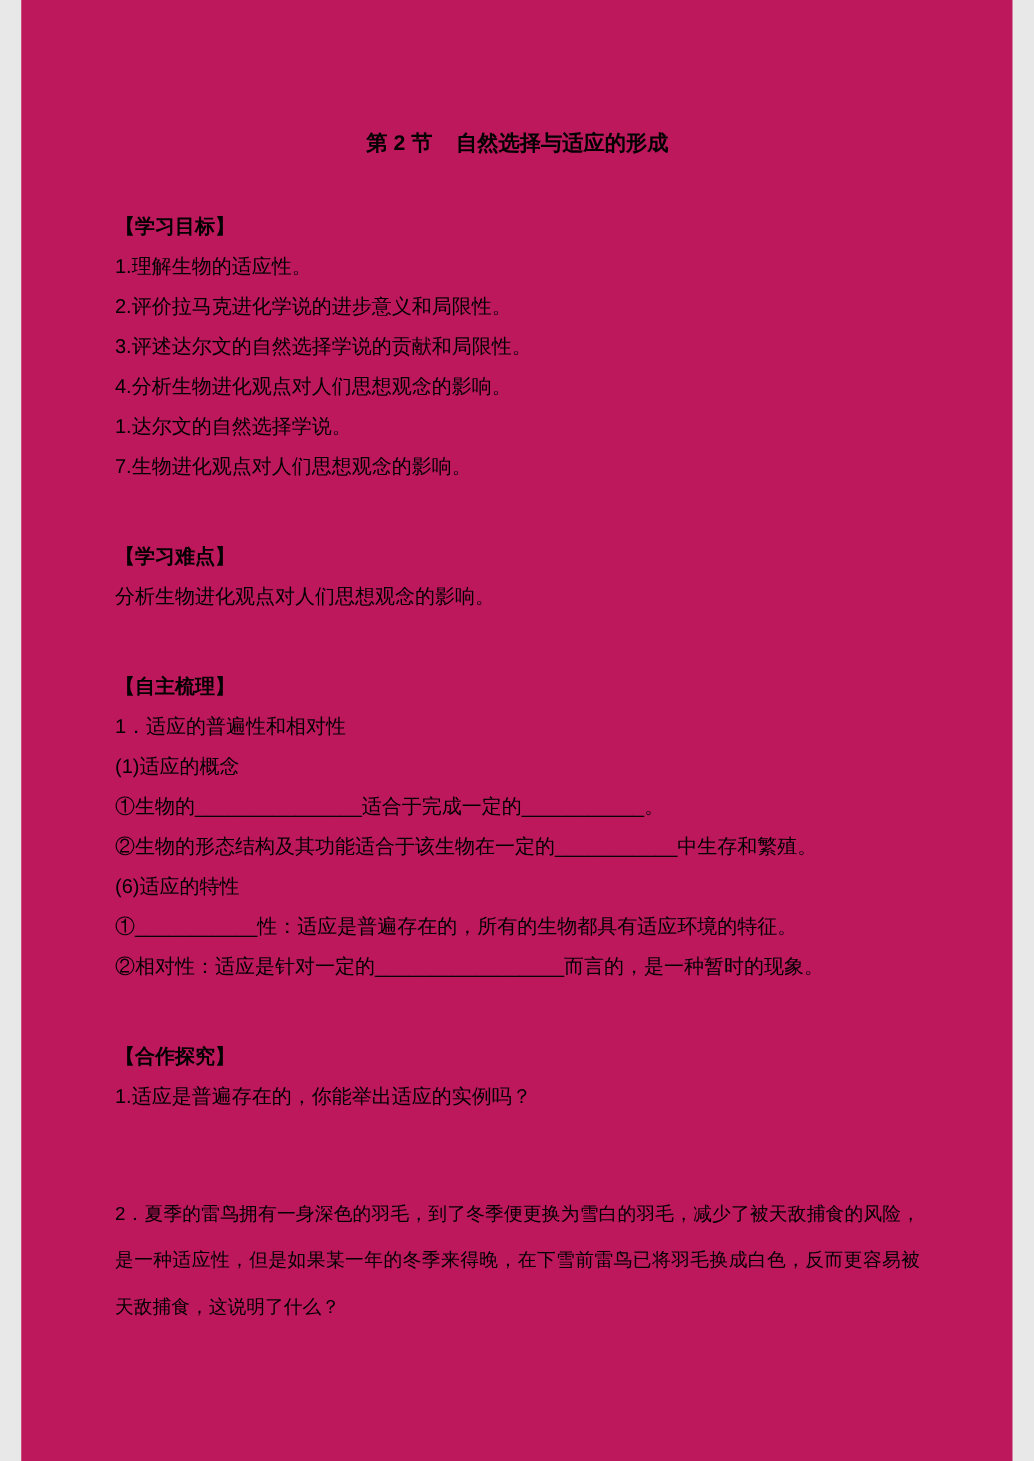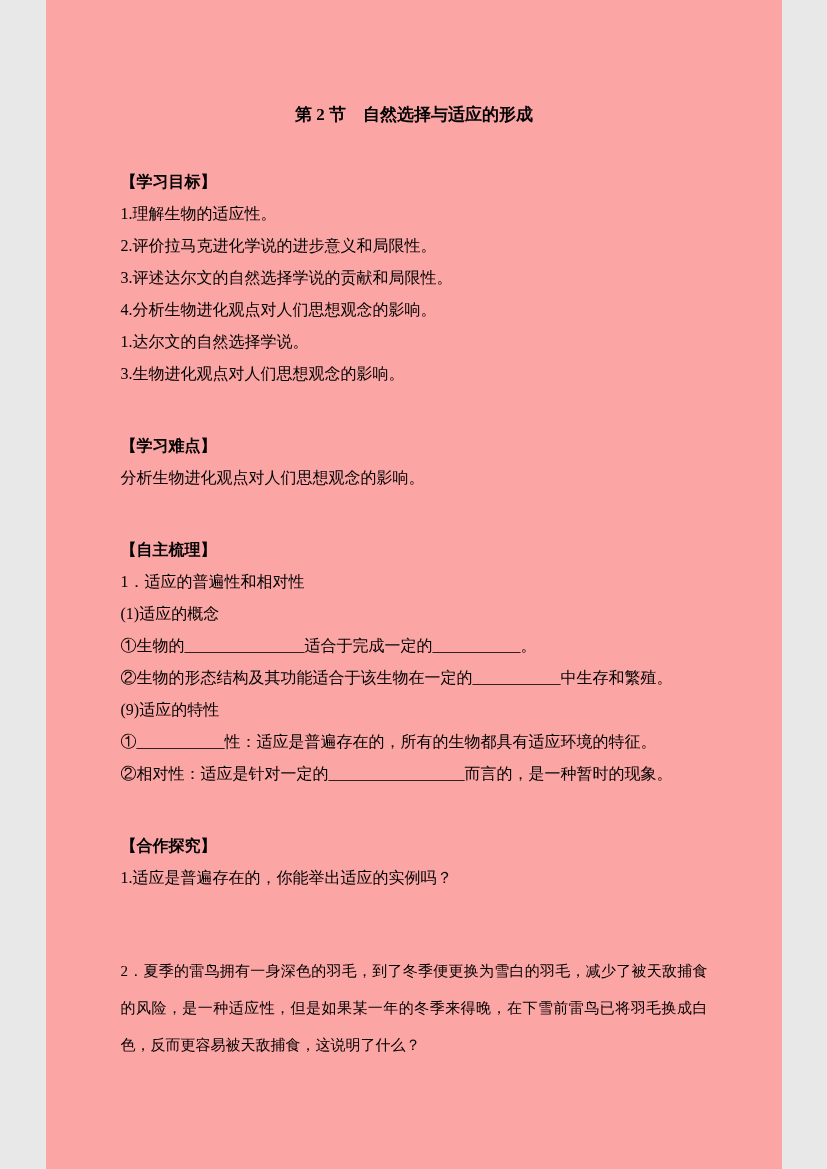--- a/index.html
+++ b/index.html
@@ -2,26 +2,26 @@
 <html><head>
 <meta charset="utf-8">
 <style>
   html, body {
     margin: 0;
     padding: 0;
     background: #e8e8e8;
   }
   .page {
     position: relative;
-    width: 736px;
+    width: 793px;
     height: 1169px;
     margin: 0 auto;
-    background: #fca5a5;
+    background: #be185d;
     color: #000000;
-    font-family: Liberation Serif, serif;
+    font-family: Liberation Sans, sans-serif;
     overflow: hidden;
   }
   .content {
     padding: 104px 74px 0 75px;
   }
   .doc-title {
     font-size: 17px;
     font-weight: bold;
     text-align: center;
     line-height: 22px;
@@ -62,32 +62,32 @@
 
     <h1 class="doc-title">第 2 节    自然选择与适应的形成</h1>
 
     <p class="line heading">【学习目标】</p>
     <p class="line">1.理解生物的适应性。</p>
     <p class="line">2.评价拉马克进化学说的进步意义和局限性。</p>
     <p class="line">3.评述达尔文的自然选择学说的贡献和局限性。</p>
     <p class="line">4.分析生物进化观点对人们思想观念的影响。</p>
 
     <p class="line">1.达尔文的自然选择学说。</p>
-    <p class="line">3.生物进化观点对人们思想观念的影响。</p>
+    <p class="line">7.生物进化观点对人们思想观念的影响。</p>
 
     <p class="line heading">【学习难点】</p>
     <p class="line">分析生物进化观点对人们思想观念的影响。</p>
 
 
     <p class="line heading">【自主梳理】</p>
     <p class="line">1．适应的普遍性和相对性</p>
     <p class="line">(1)适应的概念</p>
     <p class="line">①生物的_______________适合于完成一定的___________。</p>
     <p class="line">②生物的形态结构及其功能适合于该生物在一定的___________中生存和繁殖。</p>
-    <p class="line">(9)适应的特性</p>
+    <p class="line">(6)适应的特性</p>
     <p class="line">①___________性：适应是普遍存在的，所有的生物都具有适应环境的特征。</p>
     <p class="line">②相对性：适应是针对一定的_________________而言的，是一种暂时的现象。</p>
 
     <p class="line heading">【合作探究】</p>
     <p class="line">1.适应是普遍存在的，你能举出适应的实例吗？</p>
 
     <div class="spacer-a"></div>
 
     <p class="para">2．夏季的雷鸟拥有一身深色的羽毛，到了冬季便更换为雪白的羽毛，减少了被天敌捕食的风险，是一种适应性，但是如果某一年的冬季来得晚，在下雪前雷鸟已将羽毛换成白色，反而更容易被天敌捕食，这说明了什么？</p>
 

